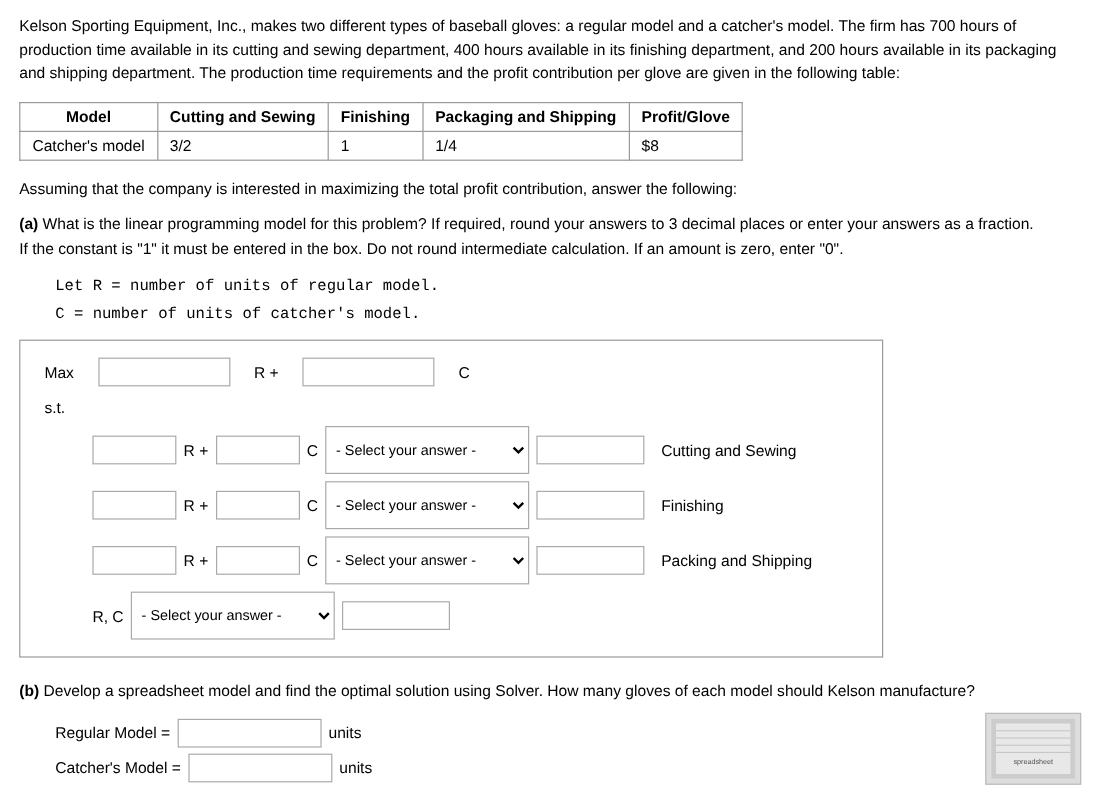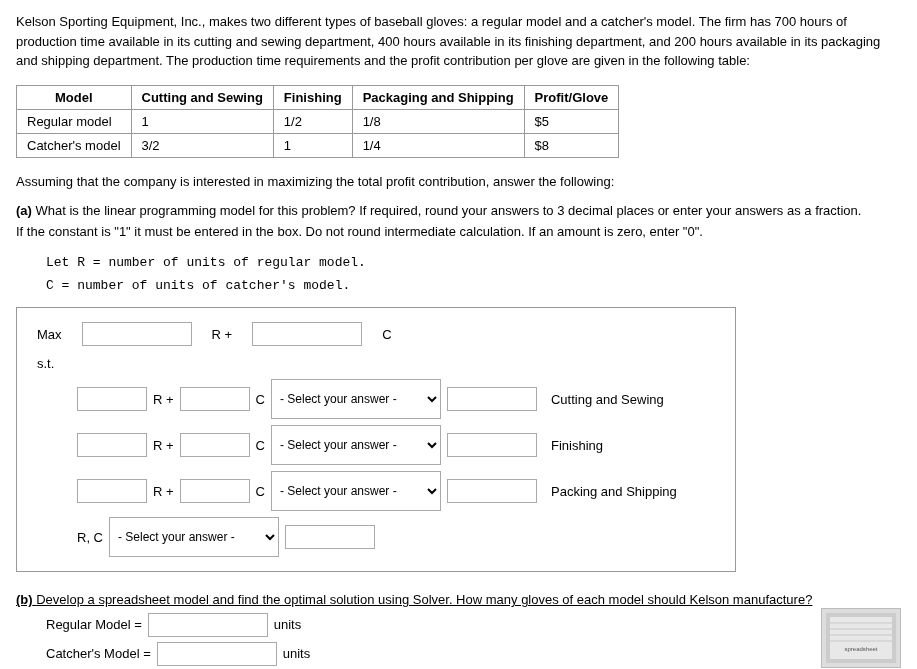--- a/index.html
+++ b/index.html
@@ -111,22 +111,22 @@
     .last-constraint-row {
       display: flex;
       align-items: center;
       gap: 6px;
       margin-left: 40px;
       margin-top: 6px;
     }
     
     .part-b {
       font-size: 13px;
+      margin-bottom: 10px;
       line-height: 1.6;
-      text-decoration: underline;
     }
     .part-b b { font-weight: bold; }
     .part-b-inputs {
       margin-left: 30px;
       font-size: 13px;
       line-height: 2.2;
     }
     .part-b-row {
       display: flex;
       align-items: center;
@@ -156,27 +156,20 @@
     <tr>
       <th>Model</th>
       <th>Cutting and Sewing</th>
       <th>Finishing</th>
       <th>Packaging and Shipping</th>
       <th>Profit/Glove</th>
     </tr>
   </thead>
   <tbody>
     <tr>
-      <td class="model-name">Regular model</td>
-      <td>1</td>
-      <td>1/2</td>
-      <td>1/8</td>
-      <td>$5</td>
-    </tr>
-    <tr>
       <td class="model-name">Catcher's model</td>
       <td>3/2</td>
       <td>1</td>
       <td>1/4</td>
       <td>$8</td>
     </tr>
   </tbody>
 </table>
 
 <p class="assuming-text">Assuming that the company is interested in maximizing the total profit contribution, answer the following:</p>

